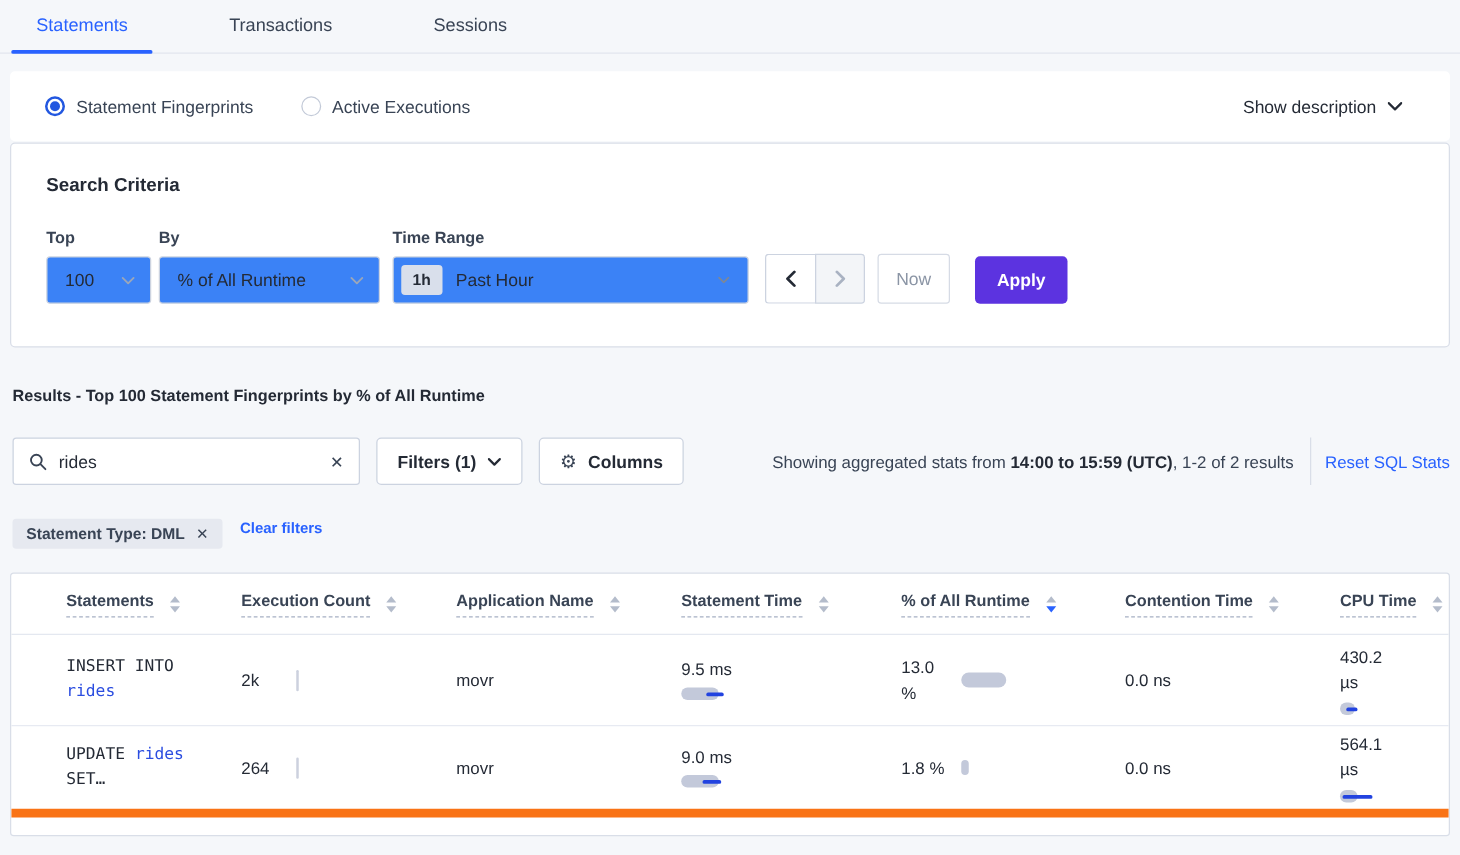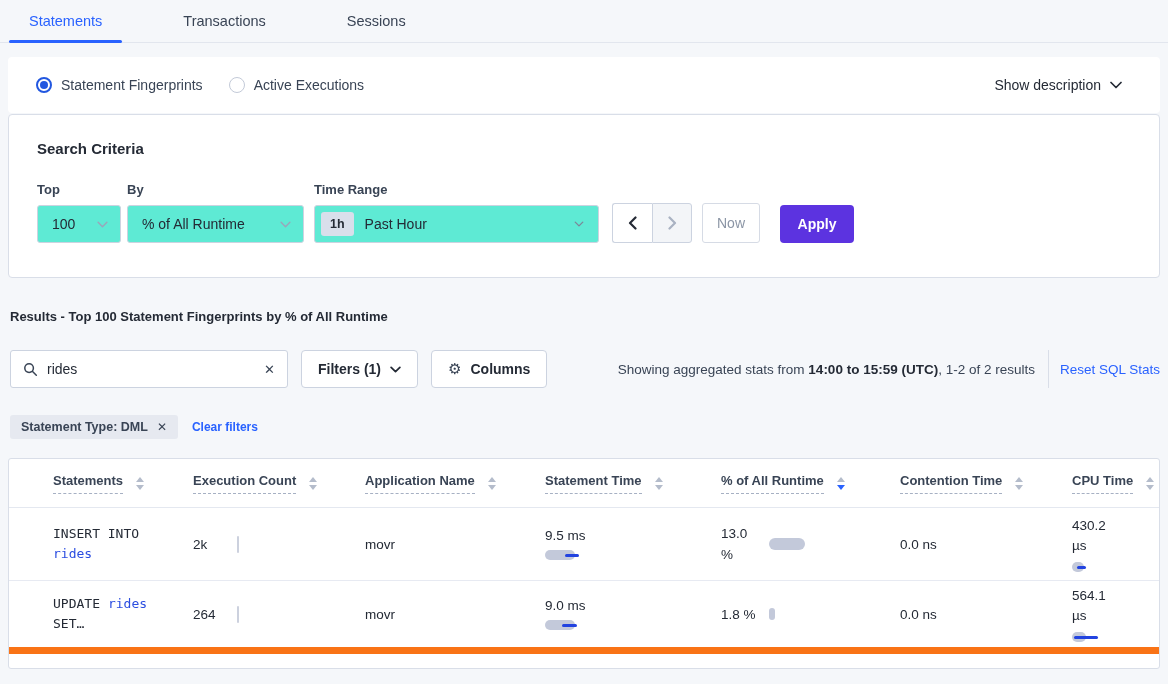--- a/index.html
+++ b/index.html
@@ -28,20 +28,21 @@
     height:3px; background:#2962ff; border-radius:2px;
   }
 
   
   .card { background:#fff; border-radius:4px; margin:0 8px; }
 
   
   .toggle-bar {
     margin-top:14px; height:56px; display:flex; align-items:center;
     padding:0 38px 0 28px;
+    gap:12px;
   }
   .radio-item { display:flex; align-items:center; margin-right:26px; cursor:pointer; }
   .radio-circle {
     width:16px; height:16px; border-radius:50%;
     border:1.5px solid #c3cad8; background:#fff; margin-right:9px;
     display:flex; align-items:center; justify-content:center;
   }
   .radio-item.checked .radio-circle { border:2px solid #2257e0; }
   .radio-item.checked .radio-circle::after {
     content:""; width:8px; height:8px; border-radius:50%; background:#2257e0;
@@ -54,21 +55,21 @@
 
   
   .criteria {
     margin-top:1px; border:1px solid #d9dee8; padding:25px 28px 34px;
   }
   .criteria-title { font-size:15px; font-weight:700; color:#242a35; margin-bottom:25px; }
   .criteria-form { display:flex; align-items:flex-end; }
   .field { display:flex; flex-direction:column; }
   .field-label { font-size:13px; font-weight:700; color:#394455; margin-bottom:8px; }
   .select {
-    height:38px; border:1px solid #ccd3e0; border-radius:3px; background:#5eead4;
+    height:38px; border:1px solid #ccd3e0; border-radius:3px; background:#3b82f6;
     display:flex; align-items:center; font-size:14px; color:#242a35; cursor:pointer;
   }
   .sel-top { width:84px; padding:0 12px 0 14px; margin-right:6px; }
   .sel-by  { width:177px; padding:0 12px 0 14px; margin-right:10px; }
   .sel-time{ width:285px; padding:0 14px 0 6px; margin-right:13px; }
   .select .sel-text { flex:1; }
   .time-badge {
     background:#d9dfeb; color:#242a35; font-size:12.5px; font-weight:700;
     border-radius:3px; padding:5px 9px; margin-right:11px;
   }
@@ -110,21 +111,21 @@
     border-radius:4px; display:flex; align-items:center; gap:9px; padding:0 16px;
     font-size:14px; font-weight:700; color:#242a35; cursor:pointer;
   }
   .gear { font-size:15px; color:#394455; font-weight:400; }
   .stats-text { margin-left:auto; font-size:13.5px; color:#394455; white-space:nowrap; }
   .stats-text b { color:#242a35; }
   .v-divider { width:1px; height:38px; background:#d9dee8; margin:0 11px 0 13px; }
   .reset-link { font-size:13.5px; font-weight:500; color:#2962ff; cursor:pointer; white-space:nowrap; }
 
   
-  .chip-row { display:flex; align-items:center; margin:27px 10px 0; }
+  .chip-row { display:flex; align-items:flex-start; margin:27px 10px 0; }
   .chip {
     background:#e6e9f0; border-radius:3px; height:24px; padding:0 11px;
     display:flex; align-items:center; gap:9px;
     font-size:12.5px; font-weight:700; color:#394455;
   }
   .chip .chip-x { font-size:12px; cursor:pointer; font-weight:400; }
   .clear-filters { margin-left:14px; font-size:12px; font-weight:700; color:#2962ff; cursor:pointer; }
 
   
   .table-card {

